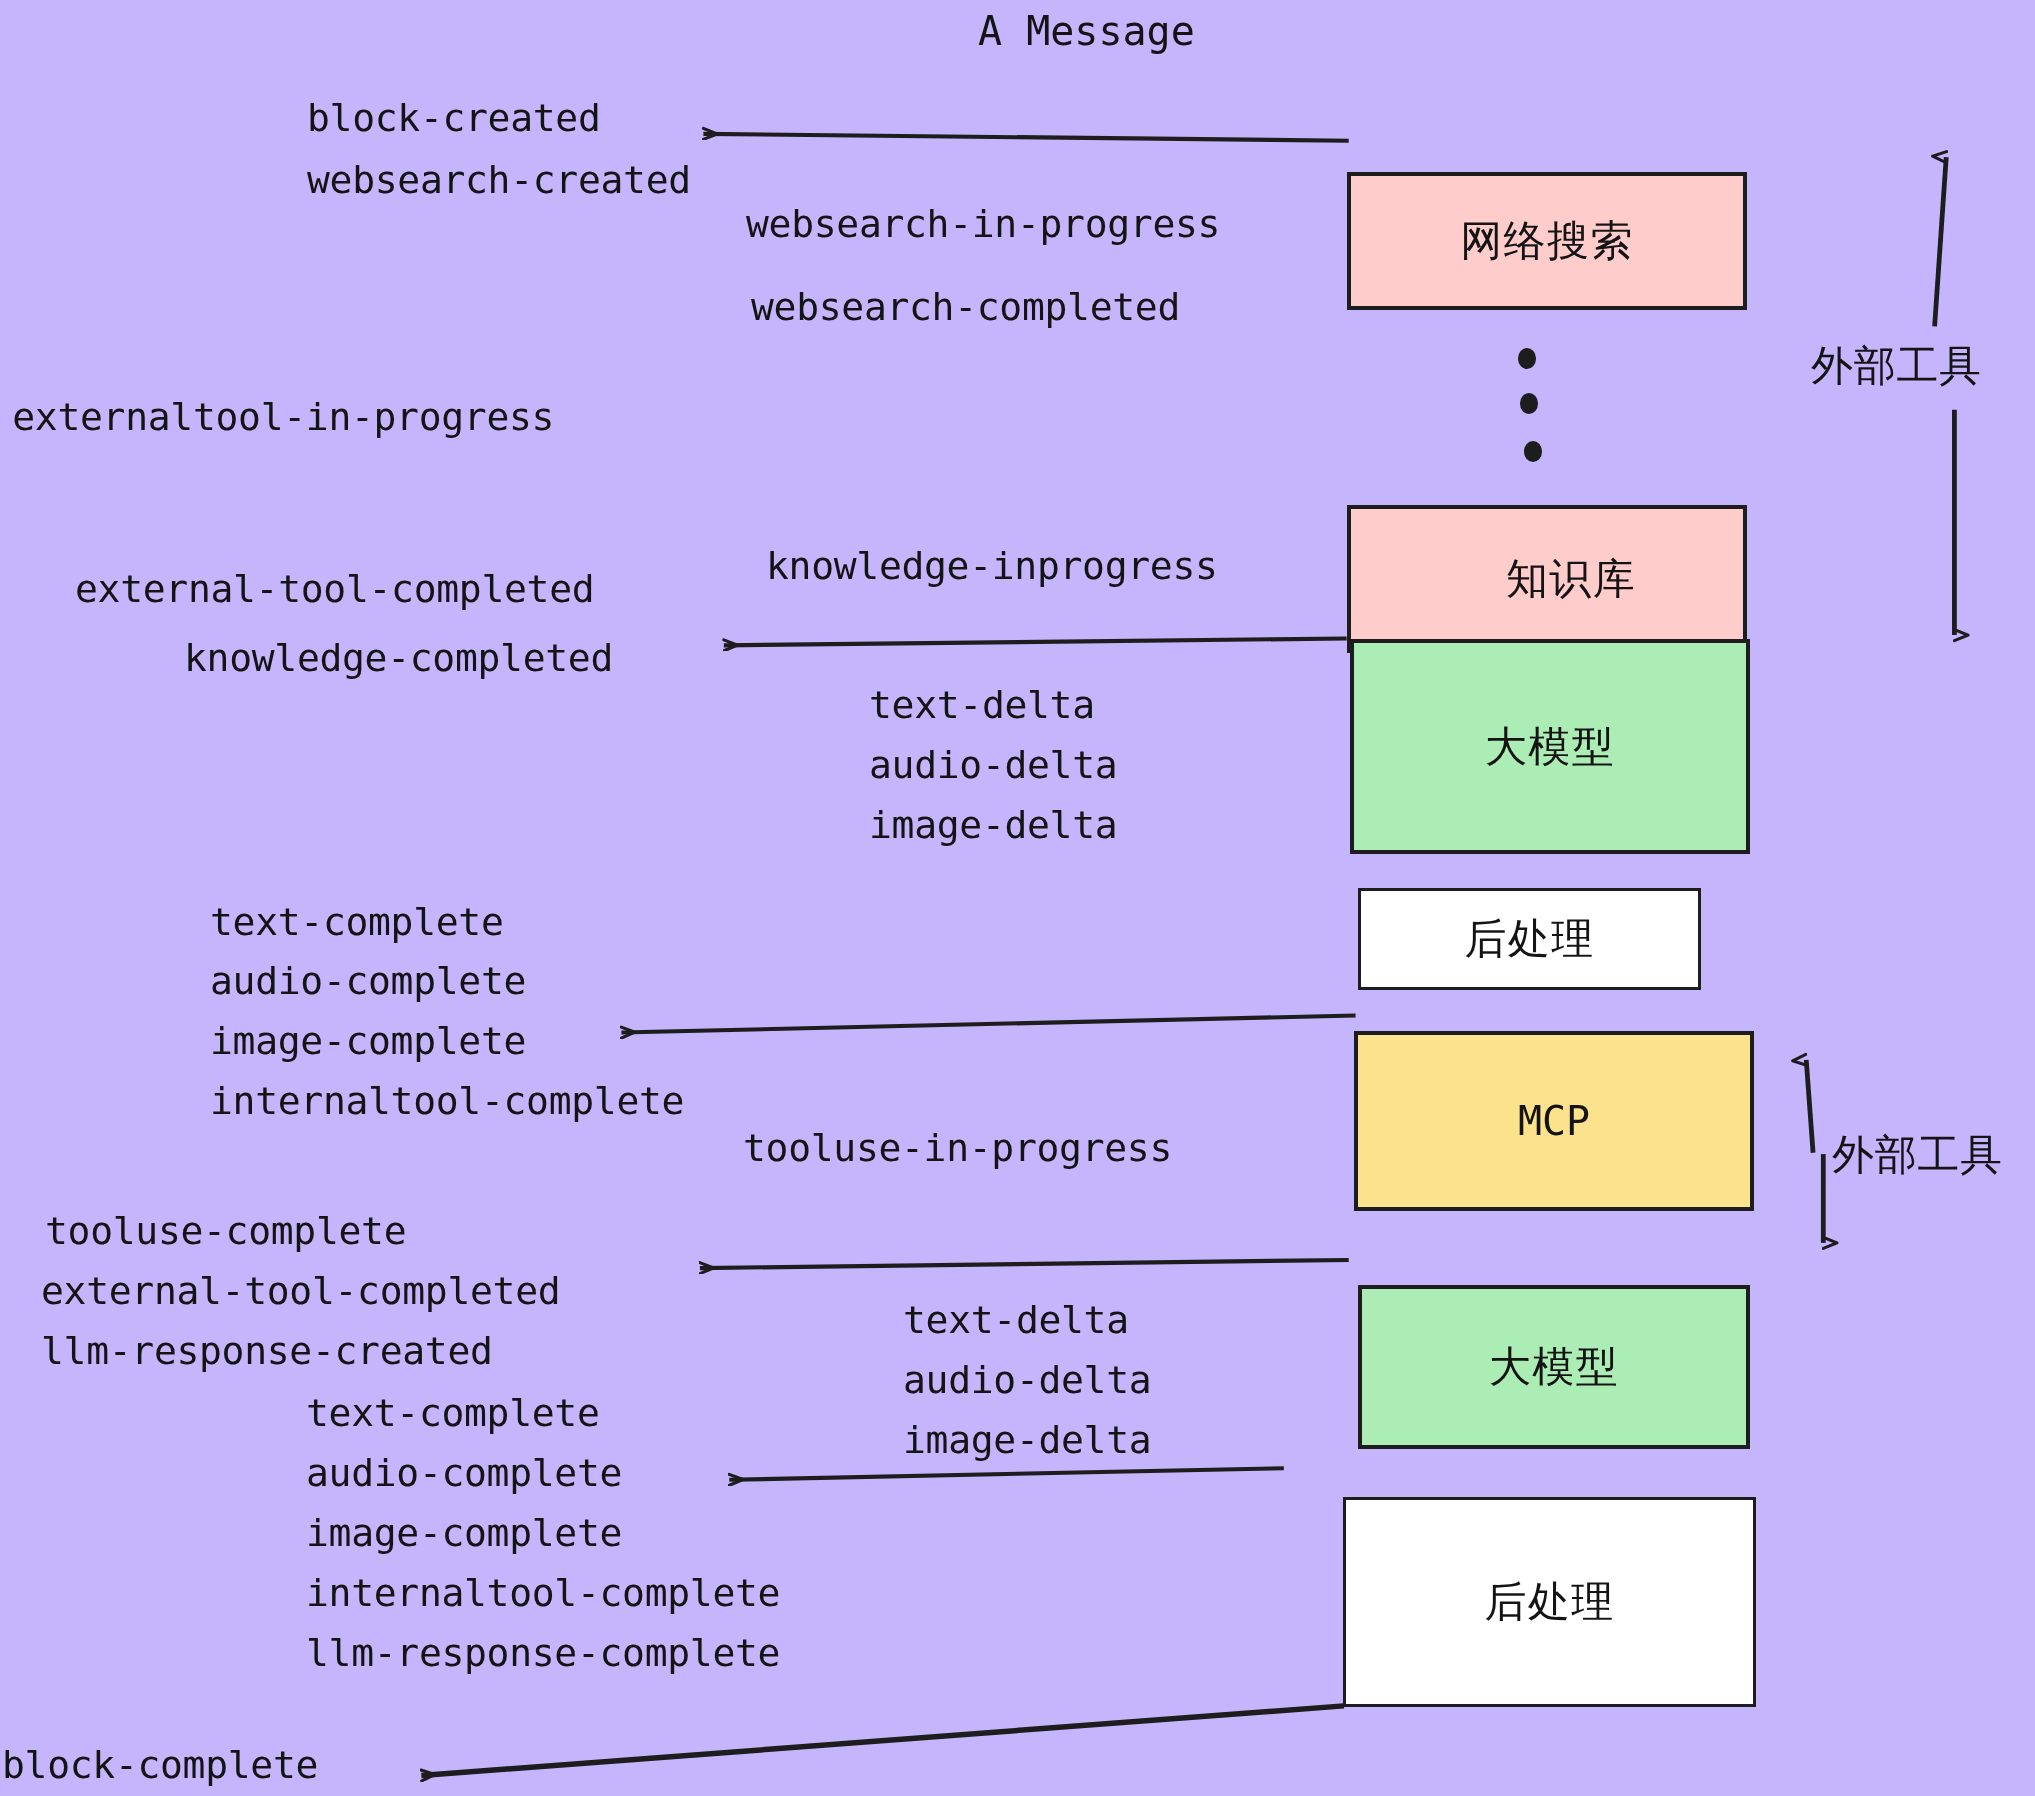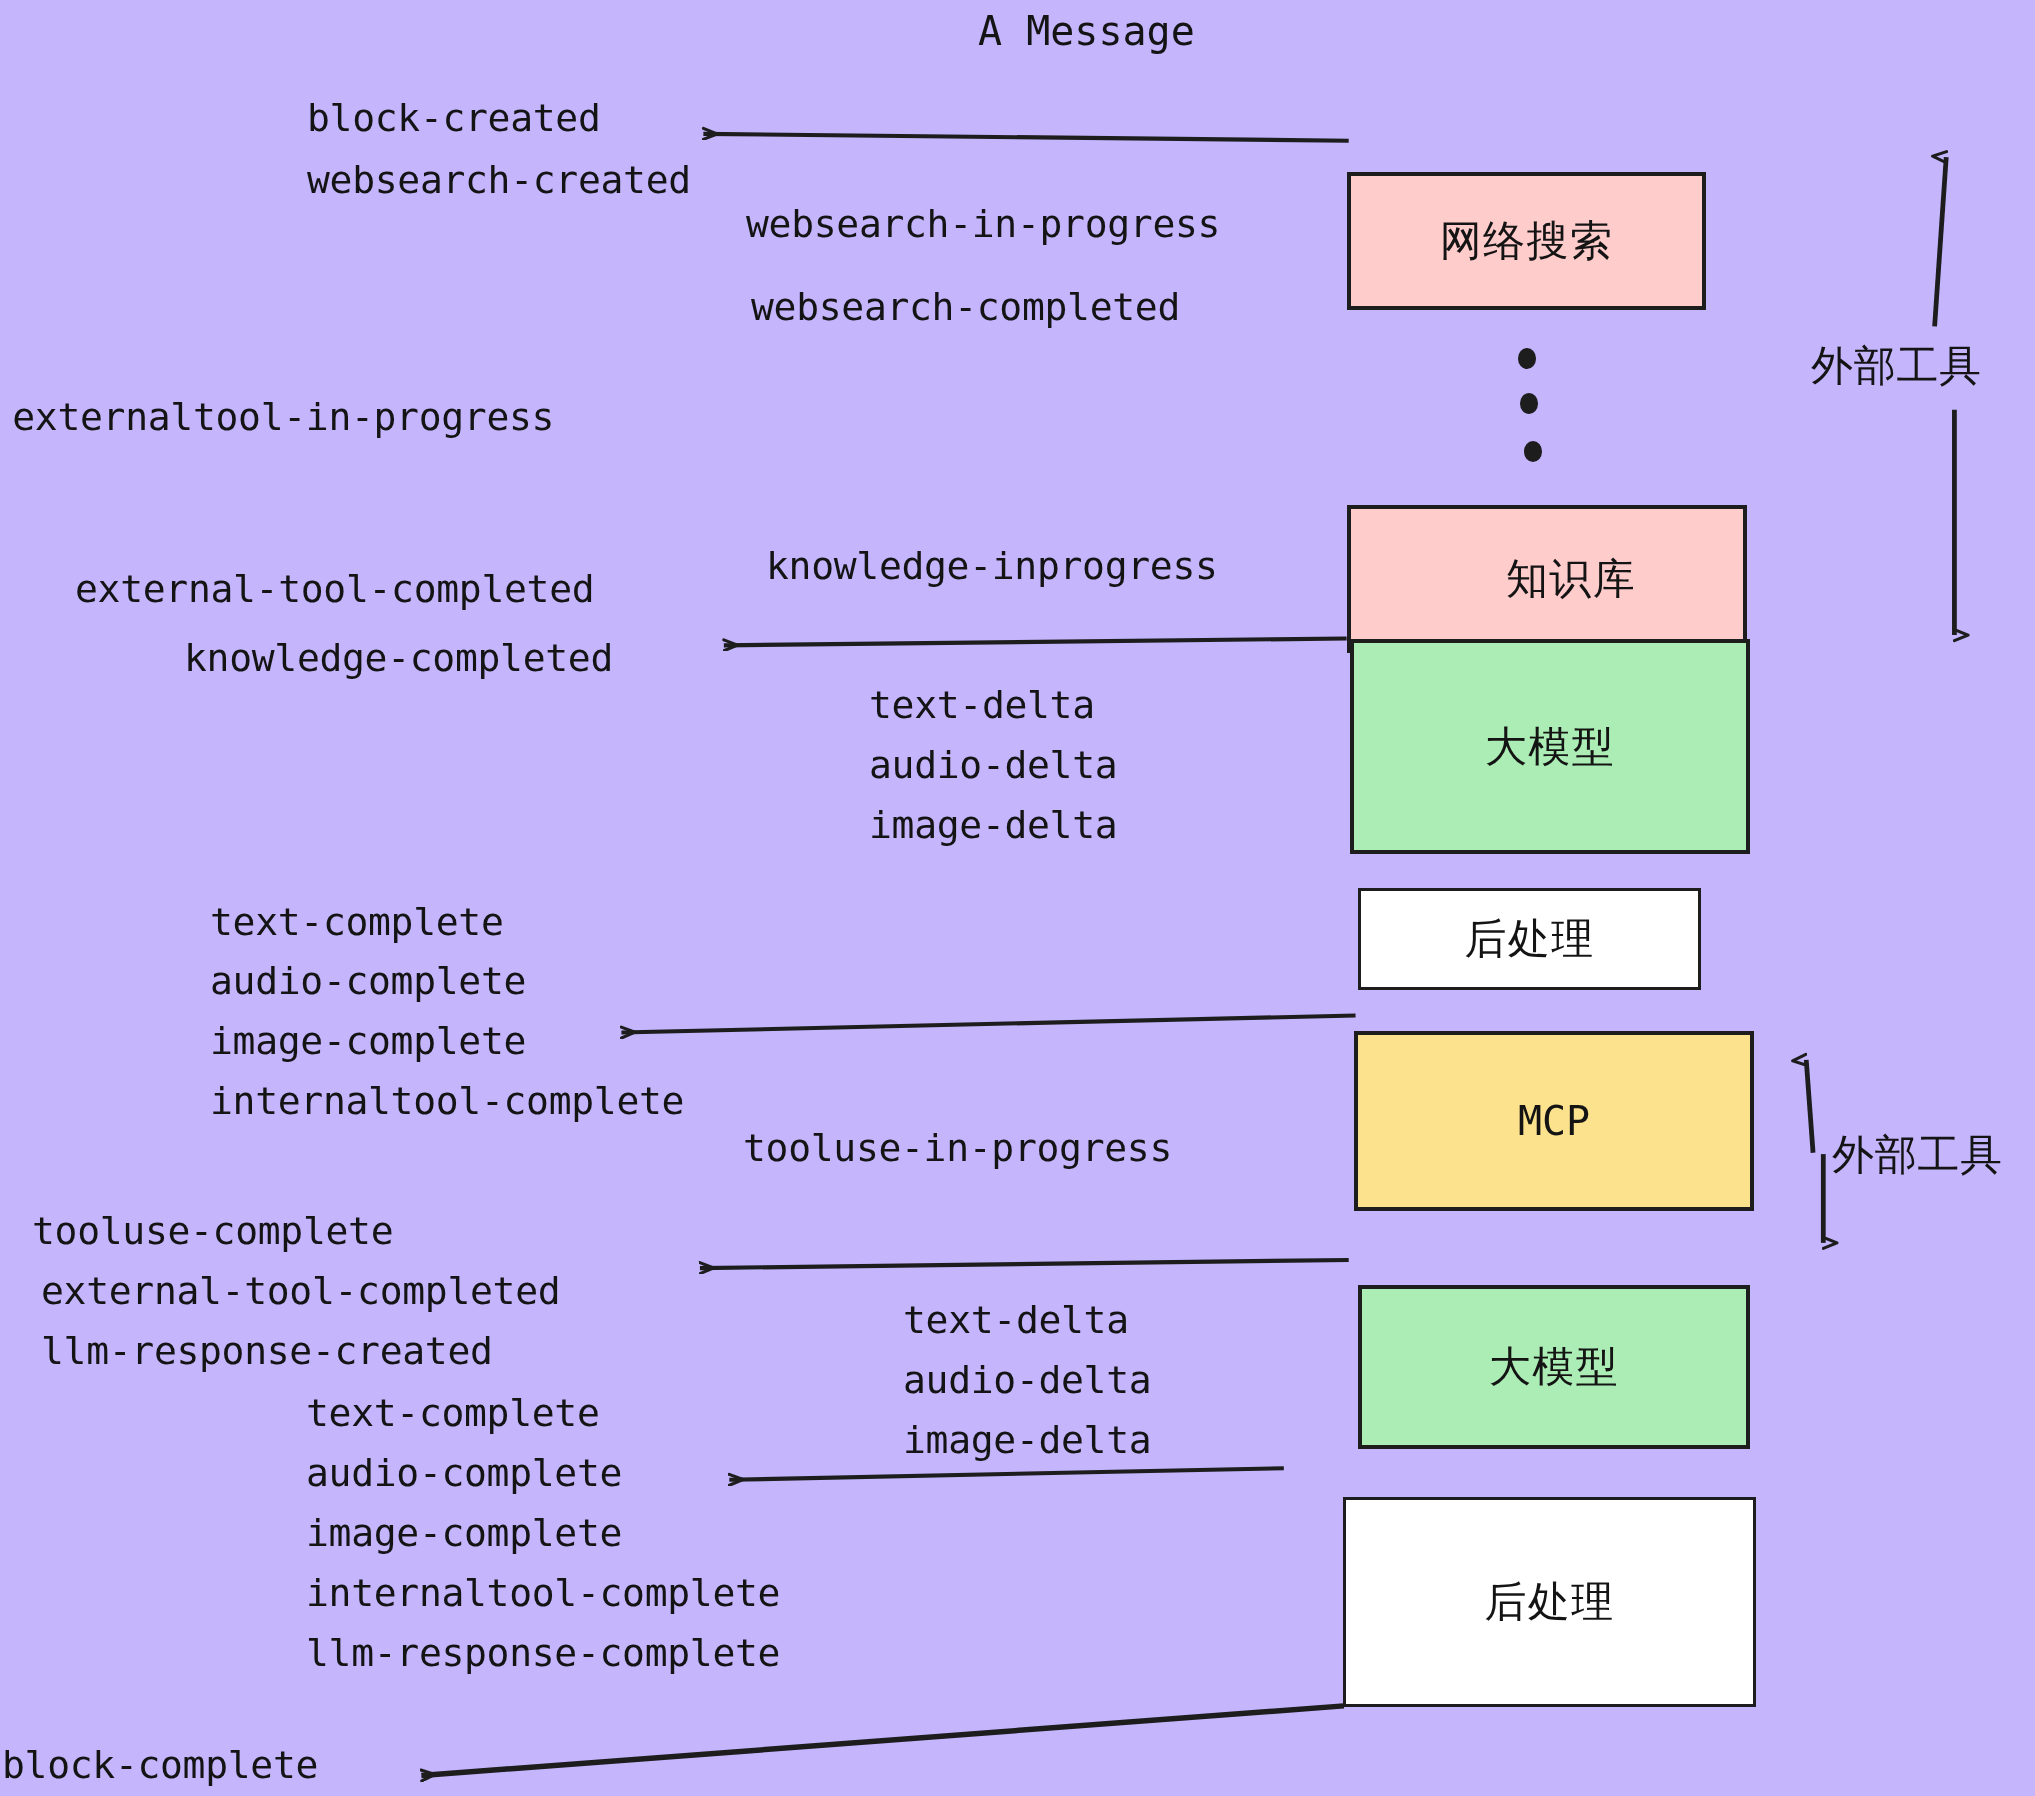--- a/index.html
+++ b/index.html
@@ -103,21 +103,21 @@
     <path d="M2862,600 L2862,930" fill="none" stroke="#1d1d1d" stroke-width="7" marker-end="url(#ahv)"></path>
 
     <path d="M2655,1688 L2645,1552" fill="none" stroke="#1d1d1d" stroke-width="7" marker-end="url(#ahv)"></path>
     <path d="M2670,1690 L2670,1820" fill="none" stroke="#1d1d1d" stroke-width="7" marker-end="url(#ahv)"></path>
   </svg>
 
   <div class="dot" style="left:1518px; top:348px;"></div>
   <div class="dot" style="left:1520px; top:393px;"></div>
   <div class="dot" style="left:1524px; top:441px;"></div>
 
-  <div class="node" style="left:1347px; top:172px; width:359px; height:138px; background:#FFCCCC;">
+  <div class="node" style="left:1347px; top:172px; width:400px; height:138px; background:#FFCCCC;">
     <span>网络搜索</span>
   </div>
 
   <div class="node" style="left:1347px; top:505px; width:400px; height:148px; background:#FFCCCC;padding-left:48px;">
     <span>知识库</span>
   </div>
 
   <div class="node" style="left:1350px; top:639px; width:400px; height:215px; background:#ABEDB4;">
     <span>大模型</span>
   </div>
@@ -150,21 +150,21 @@
   <div class="evt" style="left:75px;  top:567px;">external-tool-completed</div>
   <div class="evt" style="left:184px;  top:636px;">knowledge-completed</div>
   <div class="evt" style="left:869px; top:683px;">text-delta</div>
   <div class="evt" style="left:869px; top:743px;">audio-delta</div>
   <div class="evt" style="left:869px; top:803px;">image-delta</div>
   <div class="evt" style="left:210px;  top:900px;">text-complete</div>
   <div class="evt" style="left:210px;  top:959px;">audio-complete</div>
   <div class="evt" style="left:210px;  top:1019px;">image-complete</div>
   <div class="evt" style="left:210px;  top:1079px;">internaltool-complete</div>
   <div class="evt" style="left:743px; top:1126px;">tooluse-in-progress</div>
-  <div class="evt" style="left:32px;   top:1209px;">tooluse-complete</div>
+  <div class="evt" style="left:45px;   top:1209px;">tooluse-complete</div>
   <div class="evt" style="left:41px;   top:1269px;">external-tool-completed</div>
   <div class="evt" style="left:41px;   top:1329px;">llm-response-created</div>
   <div class="evt" style="left:903px; top:1298px;">text-delta</div>
   <div class="evt" style="left:903px; top:1358px;">audio-delta</div>
   <div class="evt" style="left:903px; top:1418px;">image-delta</div>
   <div class="evt" style="left:306px;  top:1391px;">text-complete</div>
   <div class="evt" style="left:306px;  top:1451px;">audio-complete</div>
   <div class="evt" style="left:306px;  top:1511px;">image-complete</div>
   <div class="evt" style="left:306px;  top:1571px;">internaltool-complete</div>
   <div class="evt" style="left:306px;  top:1631px;">llm-response-complete</div>

